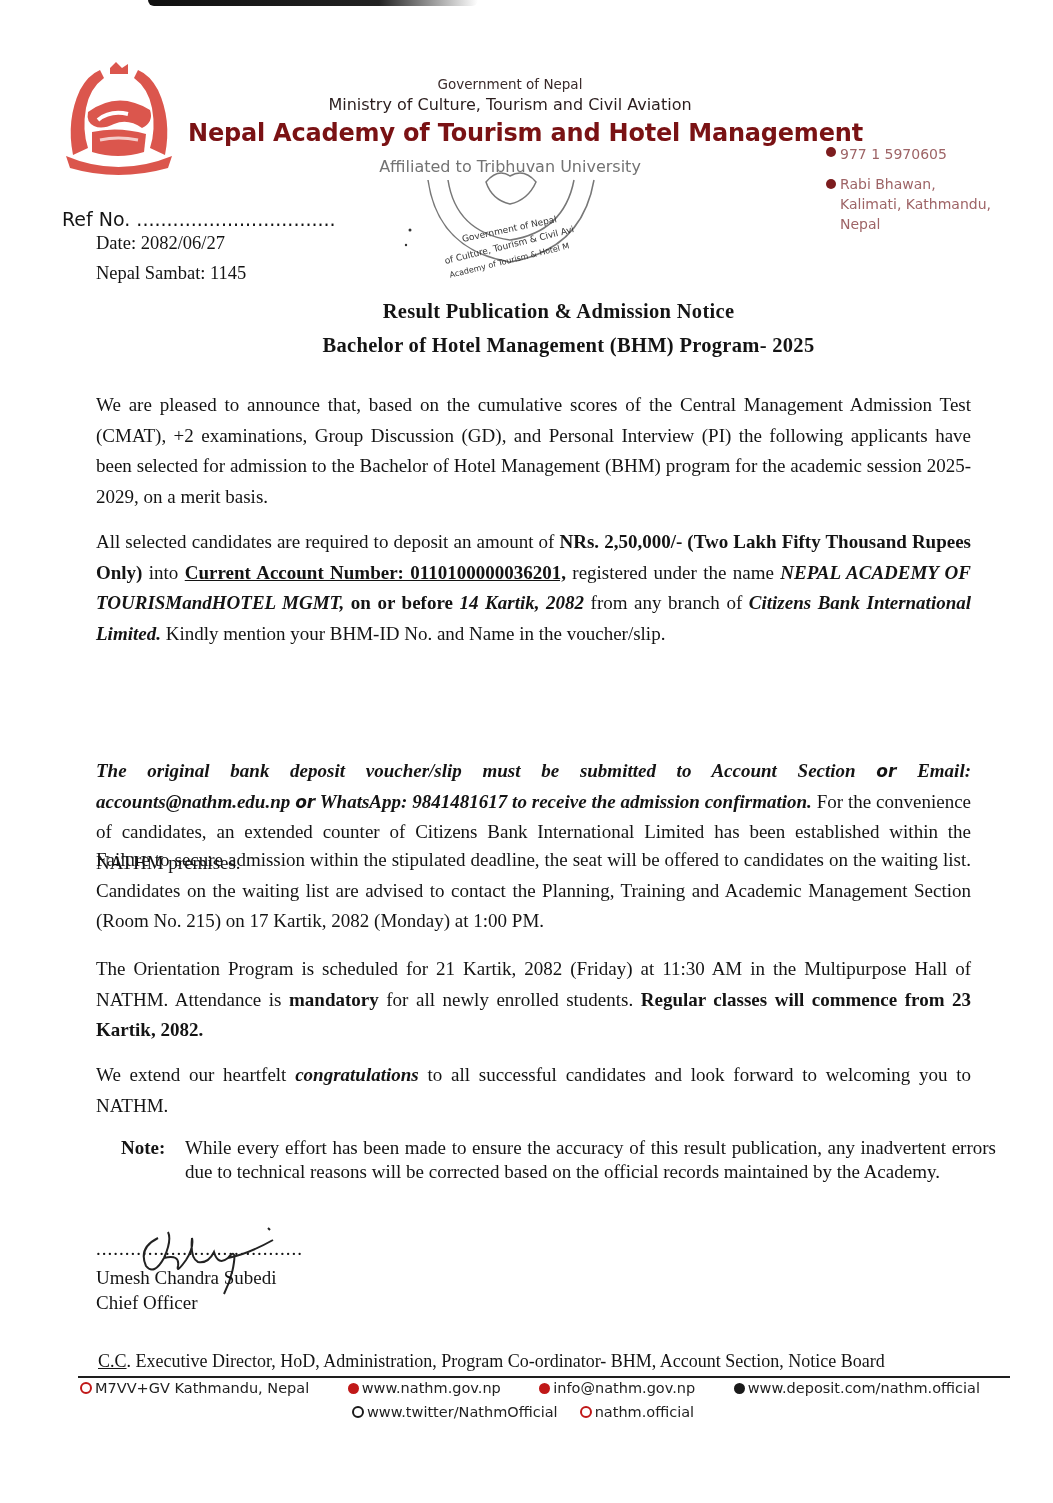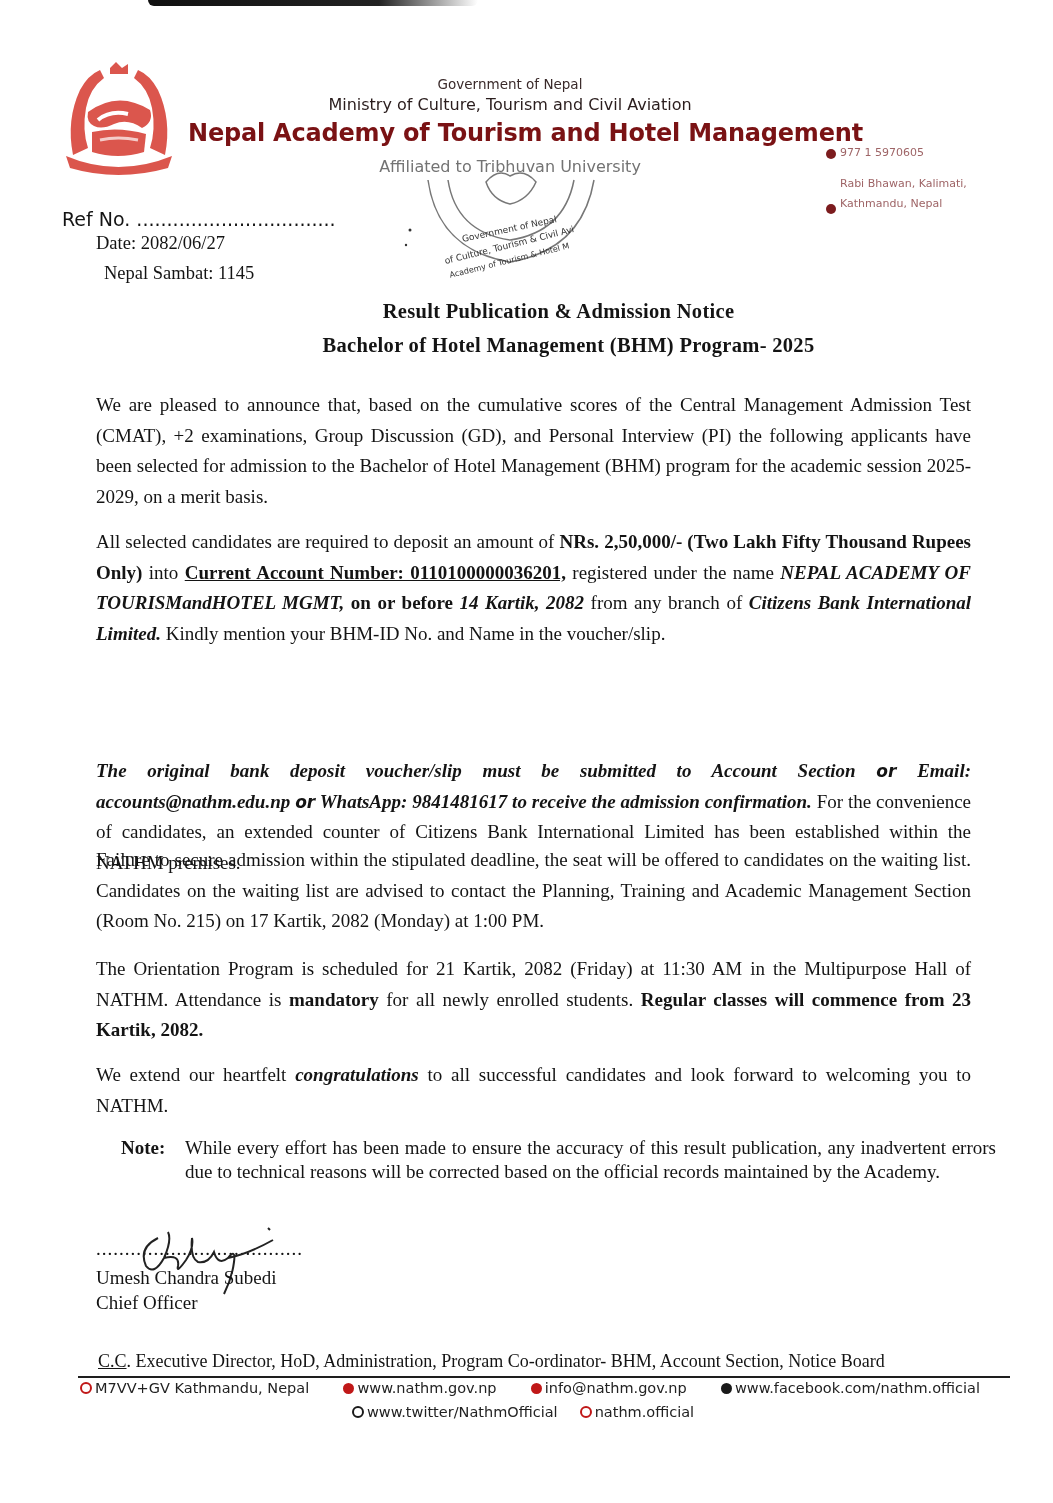--- a/index.html
+++ b/index.html
@@ -9,29 +9,29 @@
     .serif { font-family: "Liberation Serif", "DejaVu Serif", serif; }
 
     
     .emblem { position: absolute; left: 58px; top: 60px; width: 122px; height: 118px; }
     .hdr { position: absolute; text-align: center; white-space: nowrap; }
     .hdr-gov { left: 300px; width: 420px; top: 76px; font-size: 13.5px; color: #3a2a2a; }
     .hdr-min { left: 230px; width: 560px; top: 95px; font-size: 16px; color: #2a1d1d; }
     .hdr-acad { left: 188px; width: 640px; top: 119px; font-size: 24px; font-weight: bold; color: #7a1214; letter-spacing: -0.2px; }
     .hdr-aff { left: 340px; width: 340px; top: 157px; font-size: 16px; color: #737373; }
 
-    .contact { position: absolute; left: 826px; font-size: 11px; color: #9e6466; display: flex; align-items: flex-end; gap: 4px; }
+    .contact { position: absolute; left: 826px; font-size: 14px; color: #9e6466; display: flex; align-items: flex-start; gap: 4px; }
     .contact .dot { width: 10px; height: 10px; border-radius: 50%; background: #7c1c1e; flex: none; margin-top: 1px; }
     .contact-phone { top: 146px; }
     .contact-addr { top: 174px; line-height: 20px; width: 170px; }
     .contact-addr .dot { margin-top: 5px; }
 
     .ref { position: absolute; left: 62px; top: 208px; font-size: 19px; }
     .date { position: absolute; left: 96px; top: 233px; font-size: 18.5px; }
-    .ns { position: absolute; left: 104px; top: 263px; font-size: 18.5px; text-align: right; }
+    .ns { position: absolute; left: 96px; top: 263px; font-size: 18.5px; text-align: right; }
 
     .stamp { position: absolute; left: 398px; top: 170px; width: 225px; height: 110px; }
 
     
     .title { position: absolute; left: 0; width: 1053px; text-align: center; font-weight: bold; font-size: 20.5px; letter-spacing: 0.3px; margin-left: 32px; }
     .title1 { top: 300px; }
     .title2 { top: 334px; left: 10px; }
 
     
     .para { position: absolute; left: 96px; width: 875px; font-size: 19px; line-height: 30.5px; text-align: justify; }
@@ -167,21 +167,21 @@
   <span class="fitem">
       <span class="ficon red"></span>
       <span>www.nathm.gov.np</span>
     </span>
   <span class="fitem">
       <span class="ficon red"></span>
       <span>info@nathm.gov.np</span>
     </span>
   <span class="fitem">
       <span class="ficon dark"></span>
-      <span>www.facebook.com/nathm.official</span>
+      <span>www.deposit.com/nathm.official</span>
     </span>
 </div>
 <div class="footer-row fr2 sans">
   <span class="fitem">
       <span class="ficon ring"></span>
       <span>www.twitter/NathmOfficial</span>
     </span>
   <span class="fitem">
       <span class="ficon redring"></span>
       <span>nathm.official</span>

